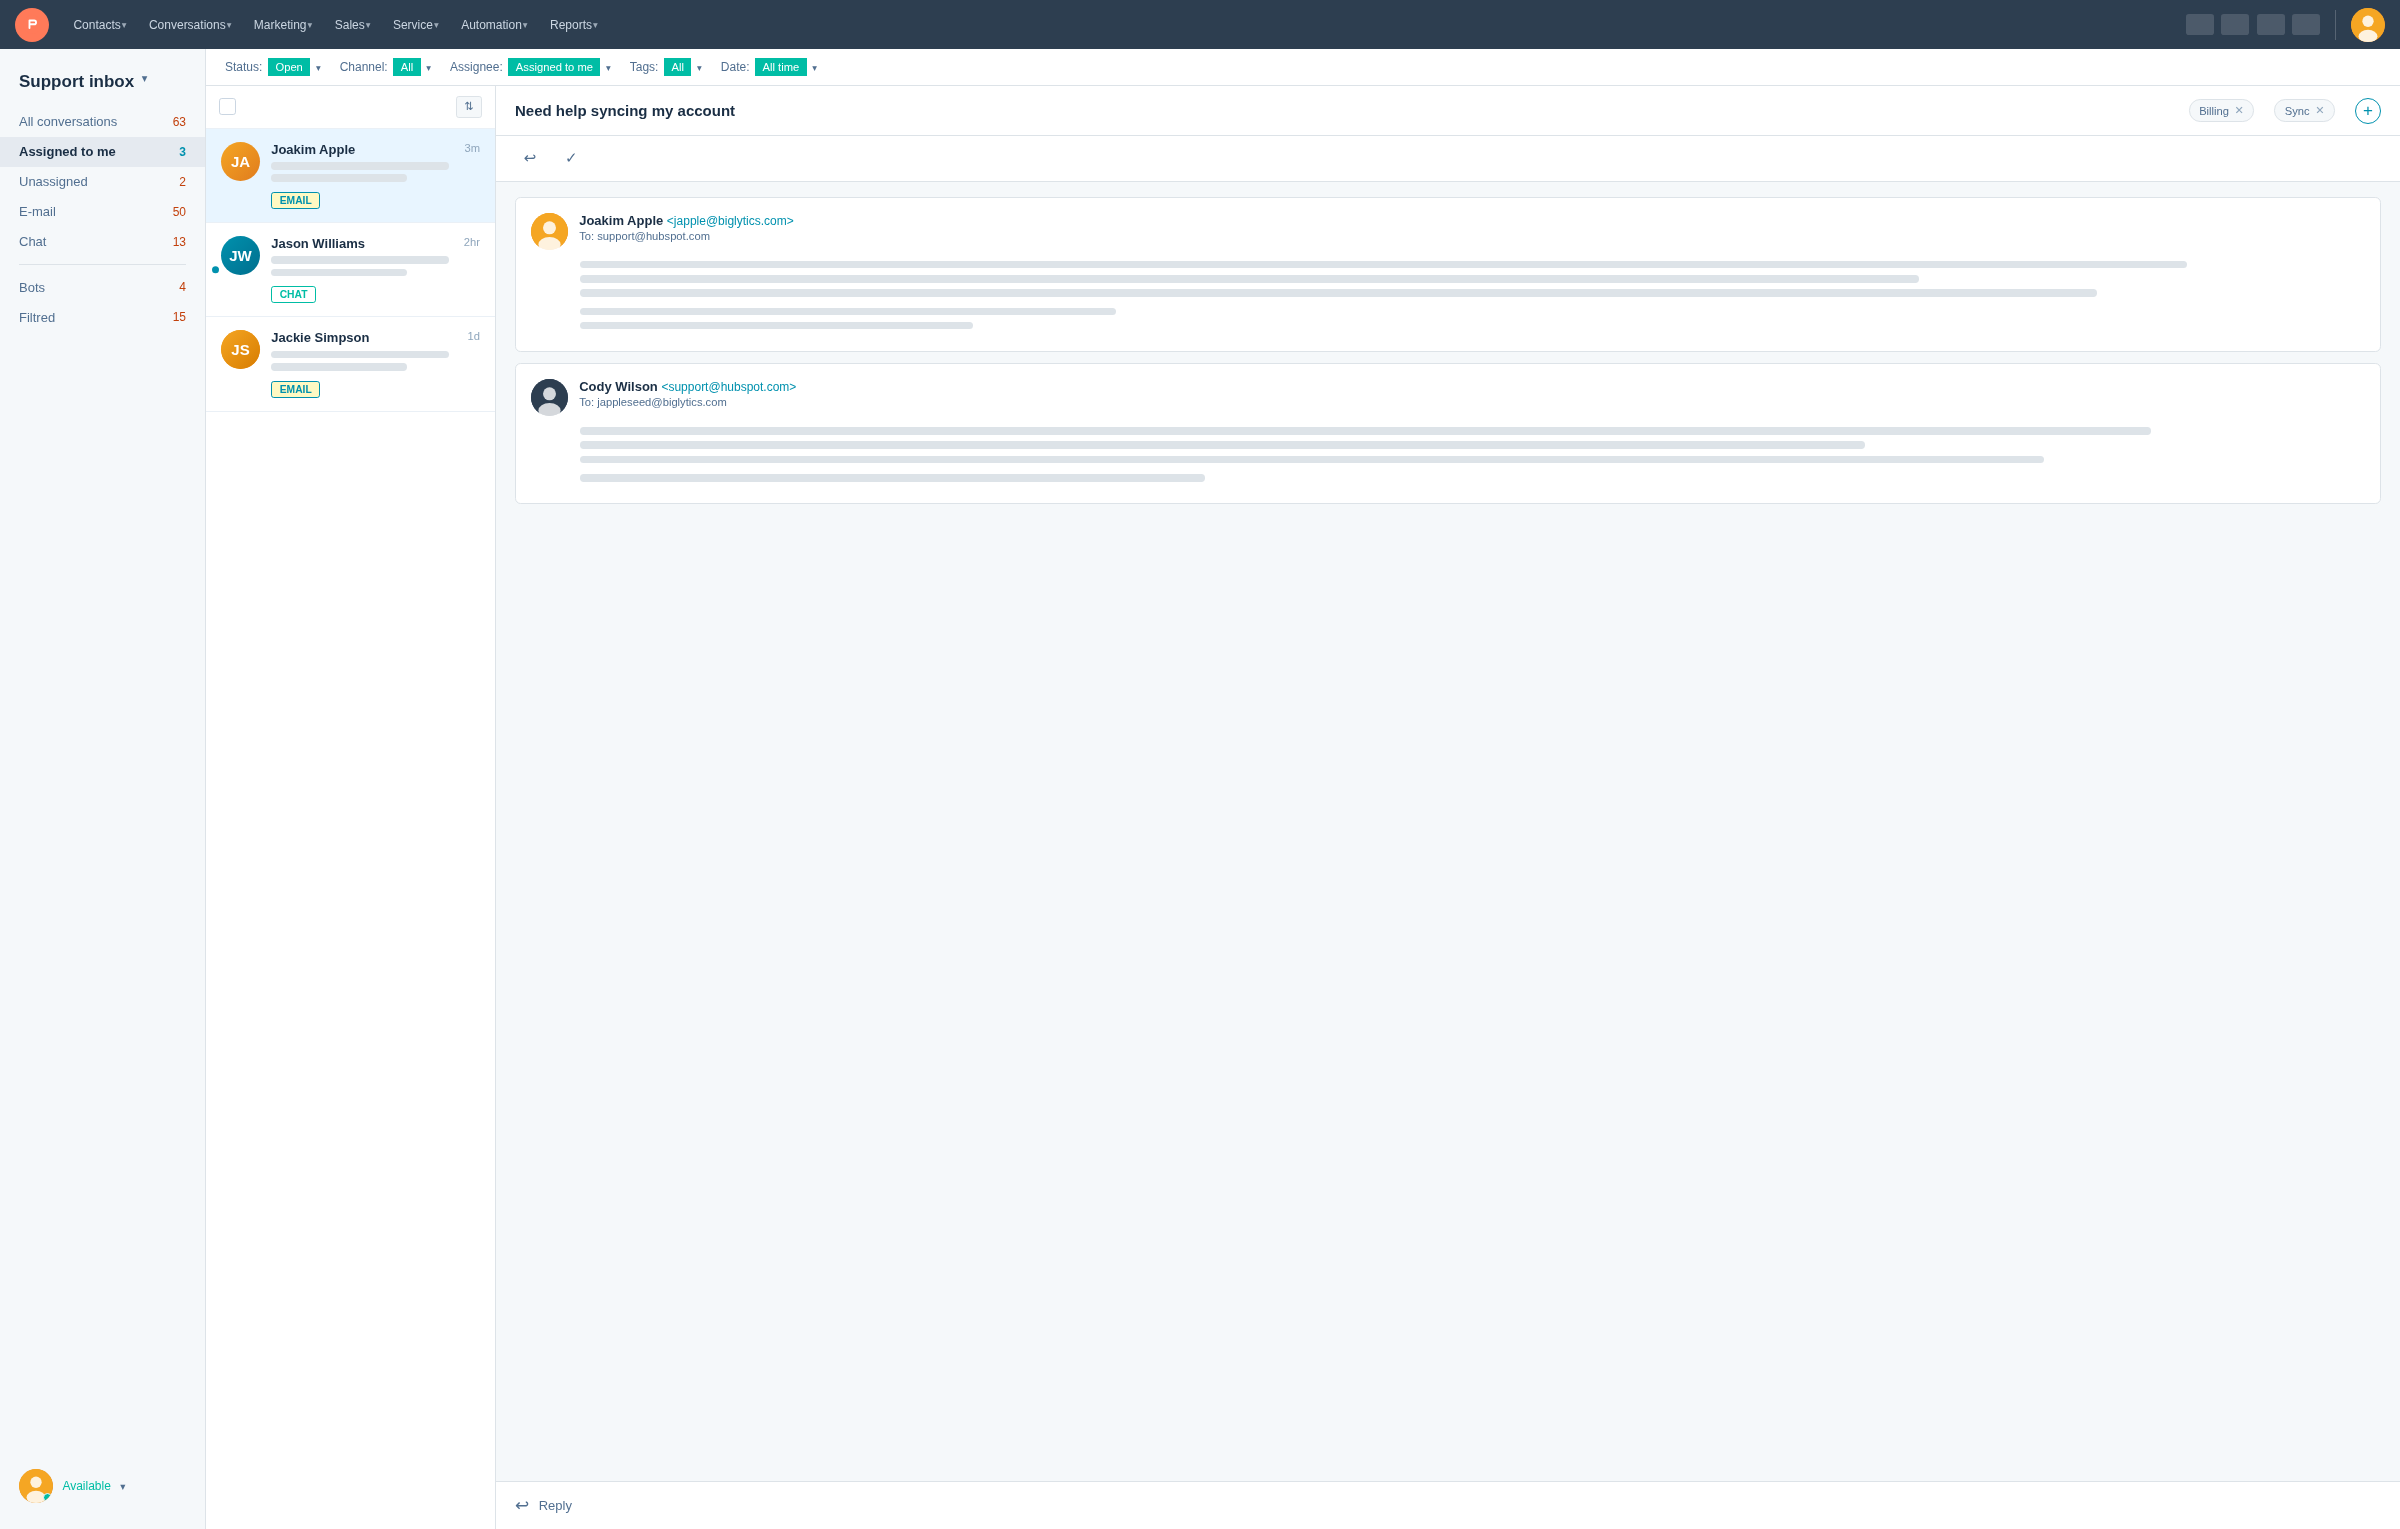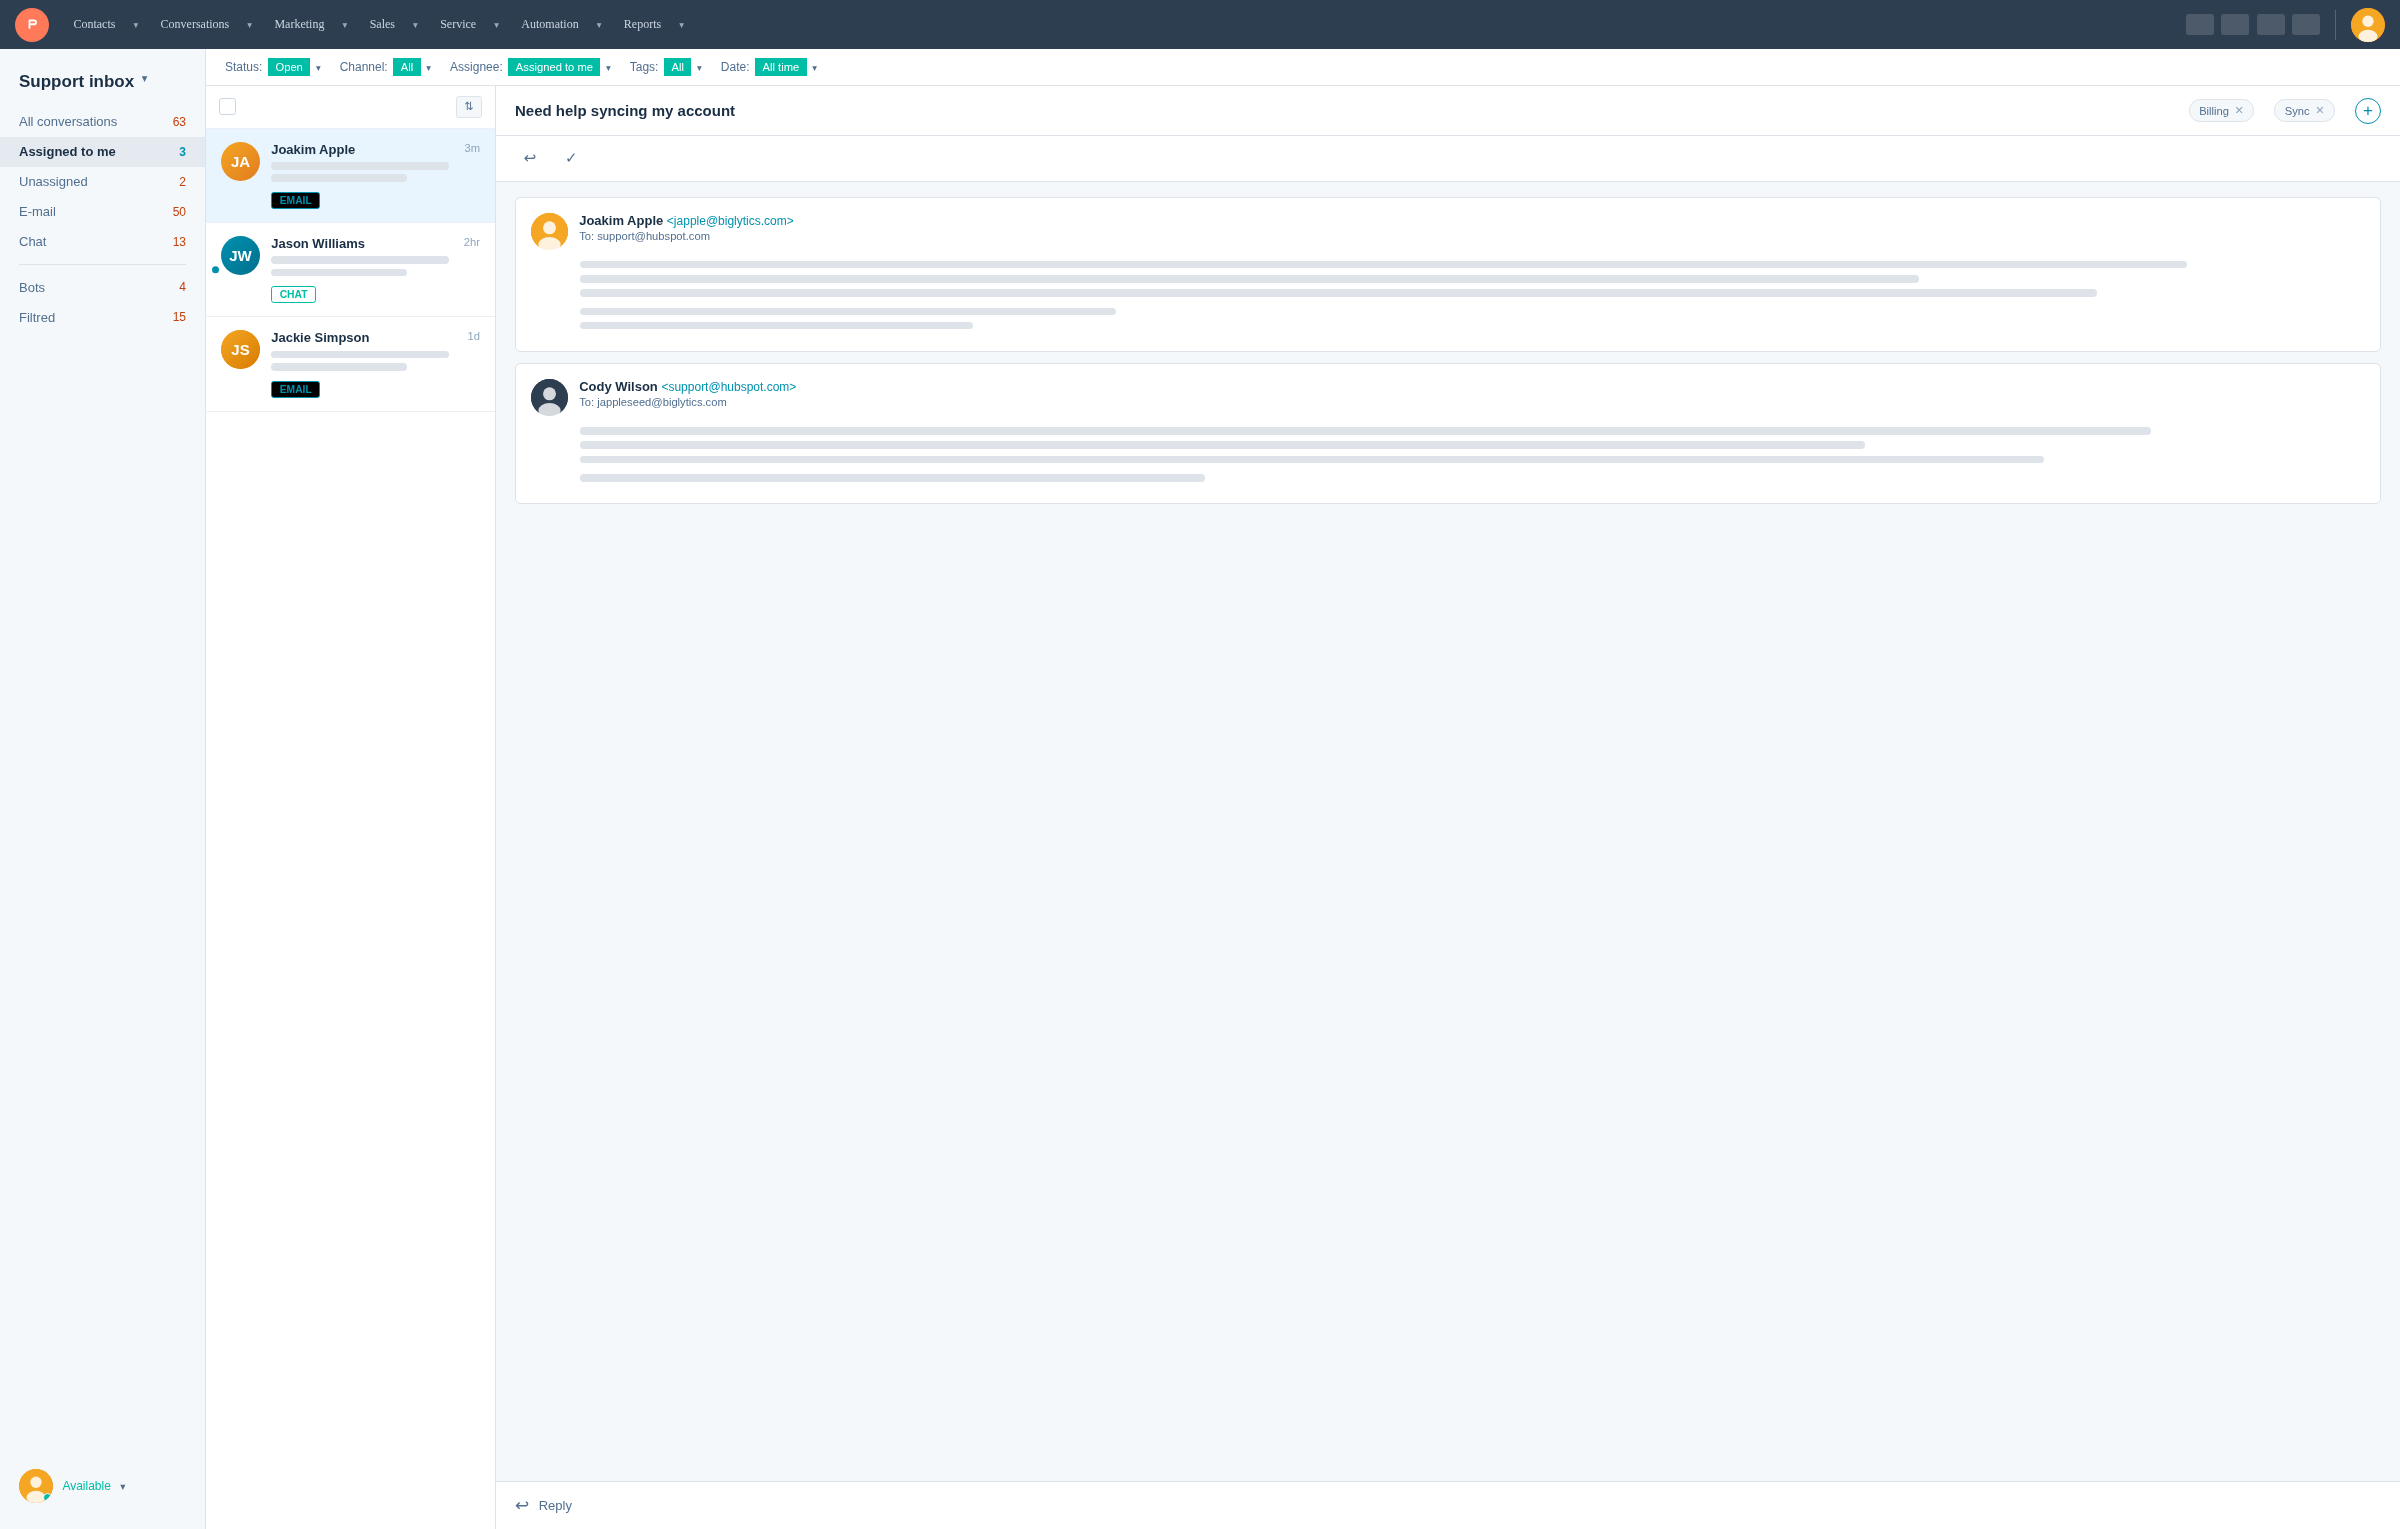--- a/index.html
+++ b/index.html
@@ -25,23 +25,22 @@
       flex-shrink: 0;
     }
     .top-nav .logo svg { width: 20.6px; height: 20.6px; }
     .nav-items { display: flex; align-items: center; gap: 3.7px; flex: 1; }
     .nav-item {
       color: #cbd6e2;
       padding: 5.6px 9.4px;
       border-radius: 3.7px;
       cursor: pointer;
       font-size: 12px;
-      display: flex; align-items: center; gap: 18px;
+      display: flex; align-items: center; gap: 1px;
       white-space: nowrap;
-      font-family: Liberation Serif, serif;
     }
     .nav-chevron { font-size: 9.4px; opacity: 0.7; }
     .nav-right { display: flex; align-items: center; gap: 7.5px; margin-left: auto; }
     .nav-icon-btn {
       width: 28px; height: 20.6px;
       background: rgba(255,255,255,0.15);
       border-radius: 2.8px;
       cursor: pointer;
     }
     .nav-divider { width: 0.9px; height: 30px; background: rgba(255,255,255,0.2); margin: 0 7.5px; }
@@ -273,21 +272,21 @@
     .conv-line.medium { width: 65%; }
     .conv-tag {
       display: inline-block;
       padding: 1.9px 7.5px;
       border-radius: 2.8px;
       font-size: 10.3px;
       font-weight: 600;
       margin-top: 5.6px;
     }
     .conv-tag.email {
-      background: #000000;
+      background: #fef9c3;
       border: 0.9px solid #0091ae;
       color: #0091ae;
     }
     .conv-tag.chat {
       background: #fff;
       border: 0.9px solid #00bda5;
       color: #00bda5;
     }
     .unread-dot {
       position: absolute;

